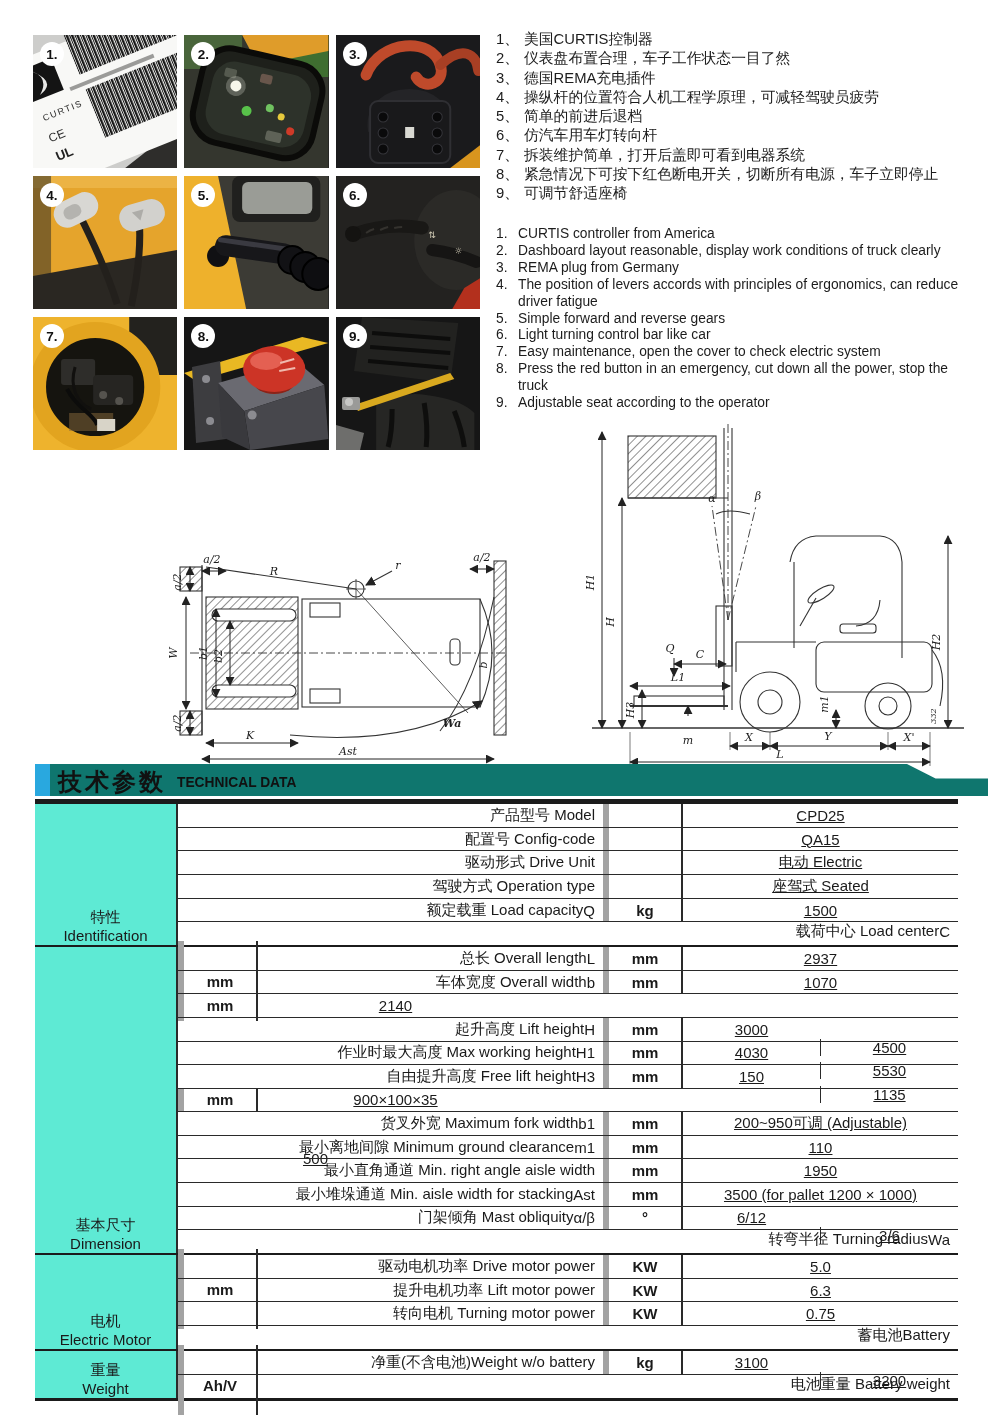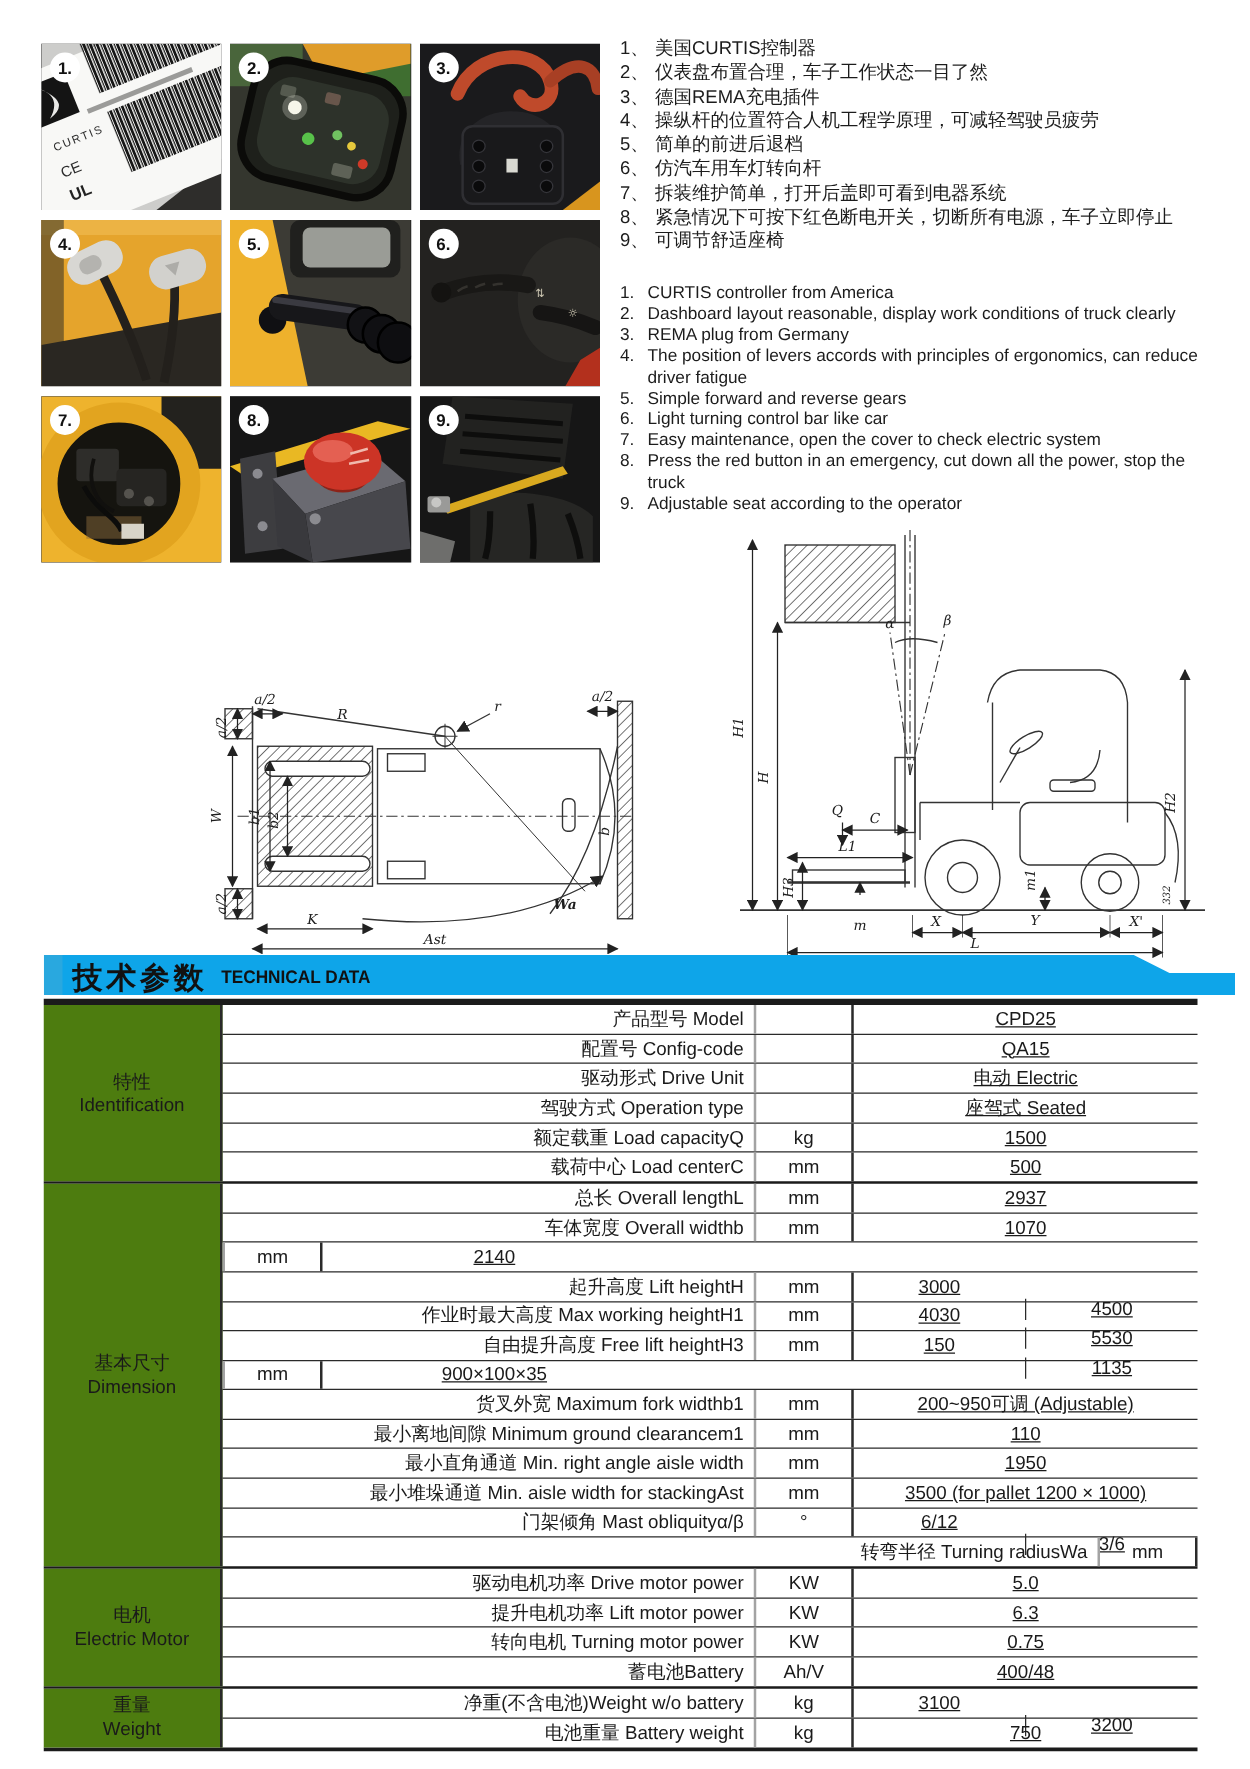--- a/index.html
+++ b/index.html
@@ -27,42 +27,42 @@
 
   
   .diag{position:absolute;}
   .diag-top{left:150px;top:535px;width:390px;height:230px;}
   .diag-side{left:578px;top:410px;width:395px;height:362px;}
   .diag text{font-family:"DejaVu Serif","Liberation Serif",serif;font-style:italic;
              font-size:11px;fill:#1d1d1d;}
   .diag .small{font-size:8px;}
 
   
-  .tech-strip{position:absolute;left:35px;top:764px;width:953px;height:32px;background:#0ea5e9;
+  .tech-strip{position:absolute;left:35px;top:764px;width:953px;height:32px;background:#0f766e;
               clip-path:polygon(0 0,91.5% 0,94.5% 45%,100% 45%,100% 100%,0 100%);text-align:center;}
   .tech-accent{position:absolute;left:0;top:0;width:15px;height:32px;background:#29a8df;}
   .t-cn{position:absolute;left:23px;top:2px;font-size:24px;font-weight:bold;letter-spacing:3px;color:#111;}
   .t-en{position:absolute;left:142px;top:10px;font-size:14.5px;font-weight:bold;color:#111;
         transform:scaleX(.95);transform-origin:left center;}
 
   
   .spec-table{position:absolute;left:35px;top:799px;width:923px;height:594px;
               display:flex;flex-direction:column;
               border-top:5px solid #1b1b1b;border-bottom:3px solid #1b1b1b;font-size:15px;}
   .sec{display:flex;border-bottom:2.5px solid #1b1b1b;min-height:0;}
   .sec:last-child{border-bottom:none;}
-  .cat{width:143px;flex:0 0 143px;background:#4d7c0f;border-right:2px solid #2a2a2a;
-       display:flex;flex-direction:column;justify-content:center;align-items:center;
+  .cat{width:143px;flex:0 0 143px;background:#5eead4;border-right:2px solid #2a2a2a;
+       display:flex;flex-direction:column;justify-content:flex-end;align-items:center;
        text-align:center;line-height:19px;box-sizing:border-box;}
   .rows{flex:1;display:flex;flex-direction:column;min-width:0;}
   .row{flex:1;display:flex;align-items:stretch;border-bottom:1.5px solid #2a2a2a;min-height:0;}
-  .row:last-child{border-bottom:none;}
+  .row:last-child{border-bottom:none;flex-direction:column;}
   .cell{display:flex;align-items:center;box-sizing:border-box;}
   .param{flex:1;min-width:0;padding:0 8px 0 10px;justify-content:flex-end;}
-  .unit{width:80px;flex:0 0 80px;border-left:2px solid #a3a3a3;border-right:2px solid #2a2a2a;justify-content:center;}
+  .unit{width:80px;flex:0 0 80px;border-left:6px solid #a3a3a3;border-right:2px solid #2a2a2a;justify-content:center;font-weight:bold;}
   .vals{width:275px;flex:0 0 275px;display:flex;}
   .val{flex:1;display:flex;align-items:center;justify-content:center;min-width:0;text-decoration:underline;}
   .val + .val{border-left:1.5px solid #2a2a2a;margin-top:36px;}
 </style>
 </head>
 <body>
 
 <div class="page">
 
   <div class="photo-grid">

